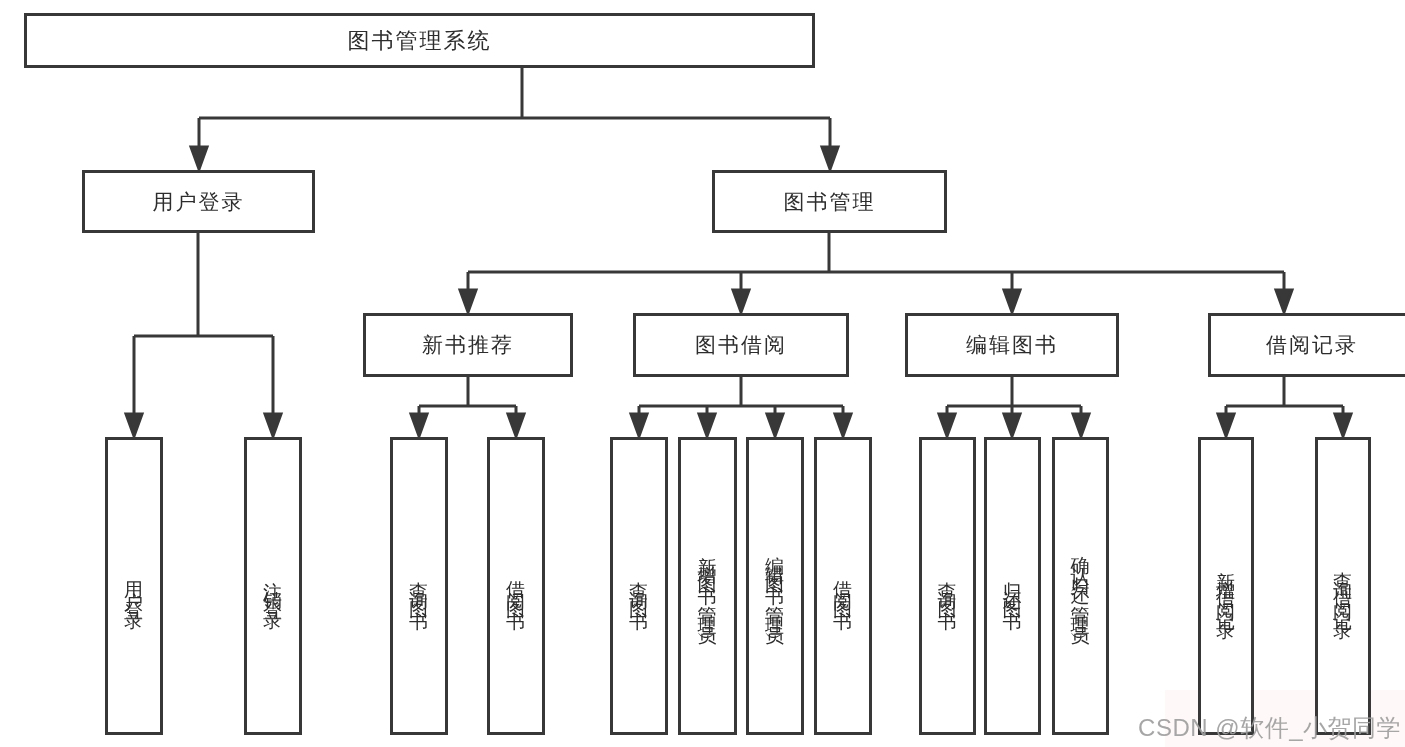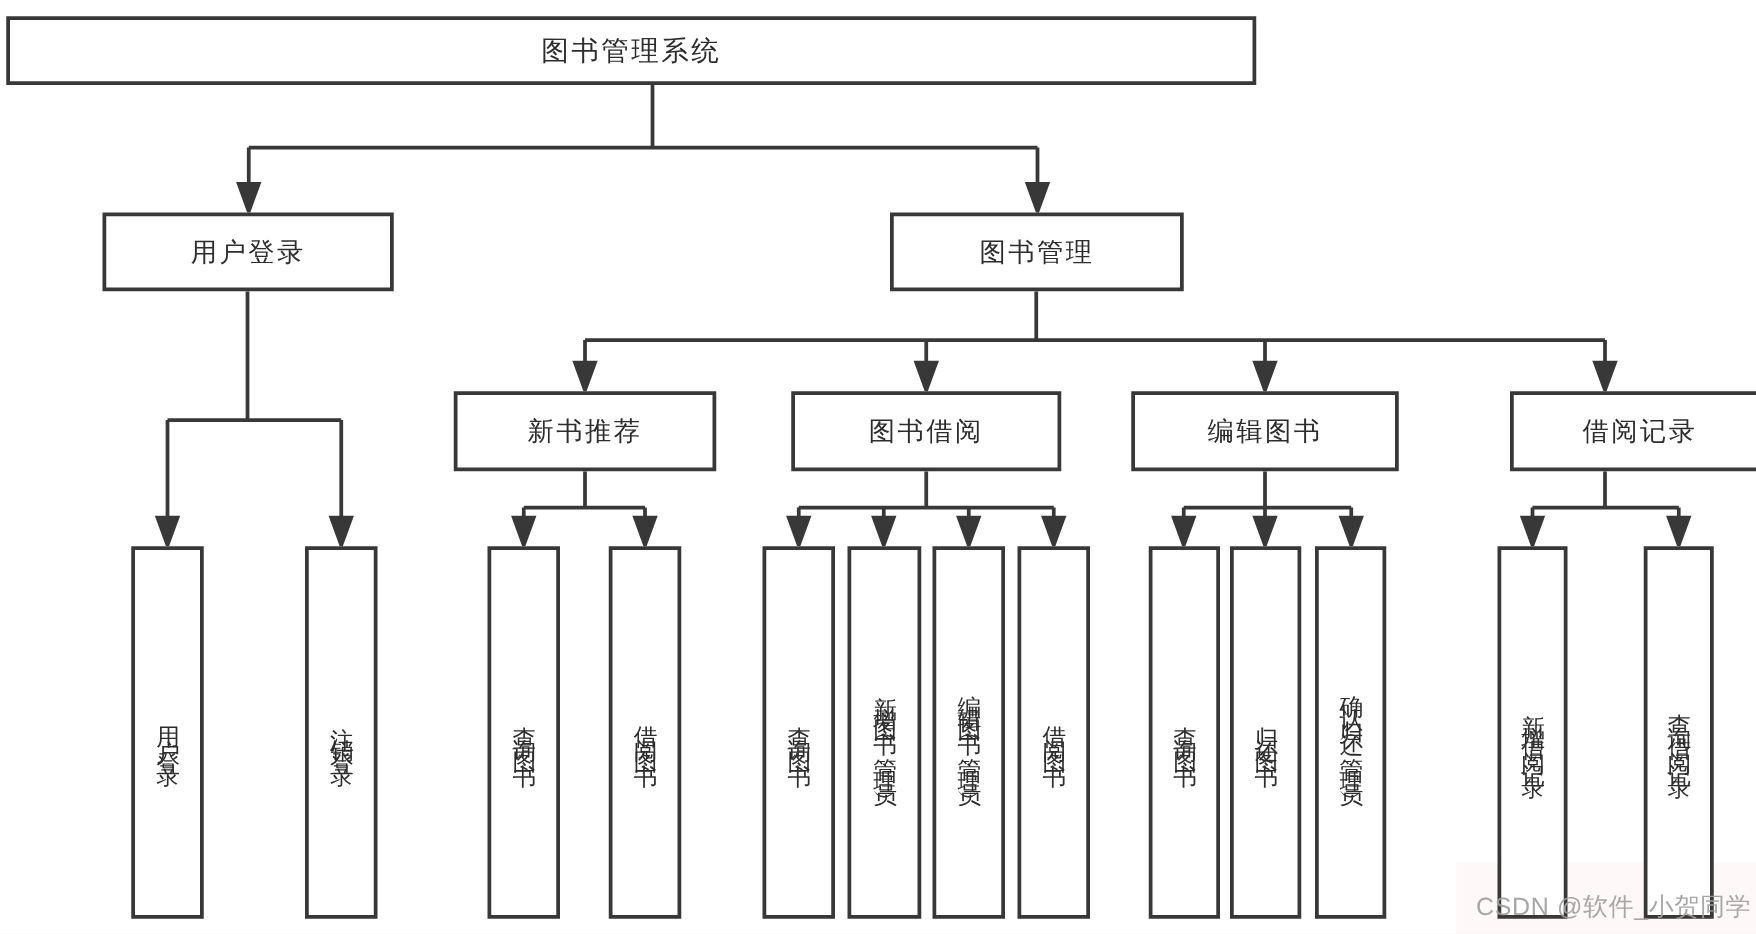--- a/index.html
+++ b/index.html
@@ -34,21 +34,21 @@
     font-size:19px;
     line-height:1;
     letter-spacing:10px;
     white-space:nowrap;
   }
   .watermark{
     position:absolute;
     right:4px;
     top:712px;
     z-index:5;
-    font-size:20px;
+    font-size:24px;
     color:rgba(158,158,158,0.92);
     letter-spacing:0.5px;
     white-space:nowrap;
   }
   .corner-tint{
     position:absolute;
     right:0;top:690px;
     width:240px;height:57px;
     background:rgba(255,120,120,0.05);
     z-index:0;
@@ -106,21 +106,21 @@
       </g>
 
       <g>
         <path fill="none" d="M1284 377 V406 M1226 406 H1343 M1226 406 V420 M1343 406 V420"></path>
         <polygon points="1226,436 1218,414 1234,414"></polygon>
         <polygon points="1343,436 1335,414 1351,414"></polygon>
       </g>
     </g>
   </svg>
 
-  <div class="node h root" style="left:5px;top:13px;width:1000px;height:55px;">
+  <div class="node h root" style="left:24px;top:13px;width:791px;height:55px;">
     <span class="label">图书管理系统</span>
   </div>
 
   <div class="node h" style="left:82px;top:170px;width:233px;height:63px;">
     <span class="label">用户登录</span>
   </div>
   <div class="node h" style="left:363px;top:313px;width:210px;height:64px;">
     <span class="label">新书推荐</span>
   </div>
 

